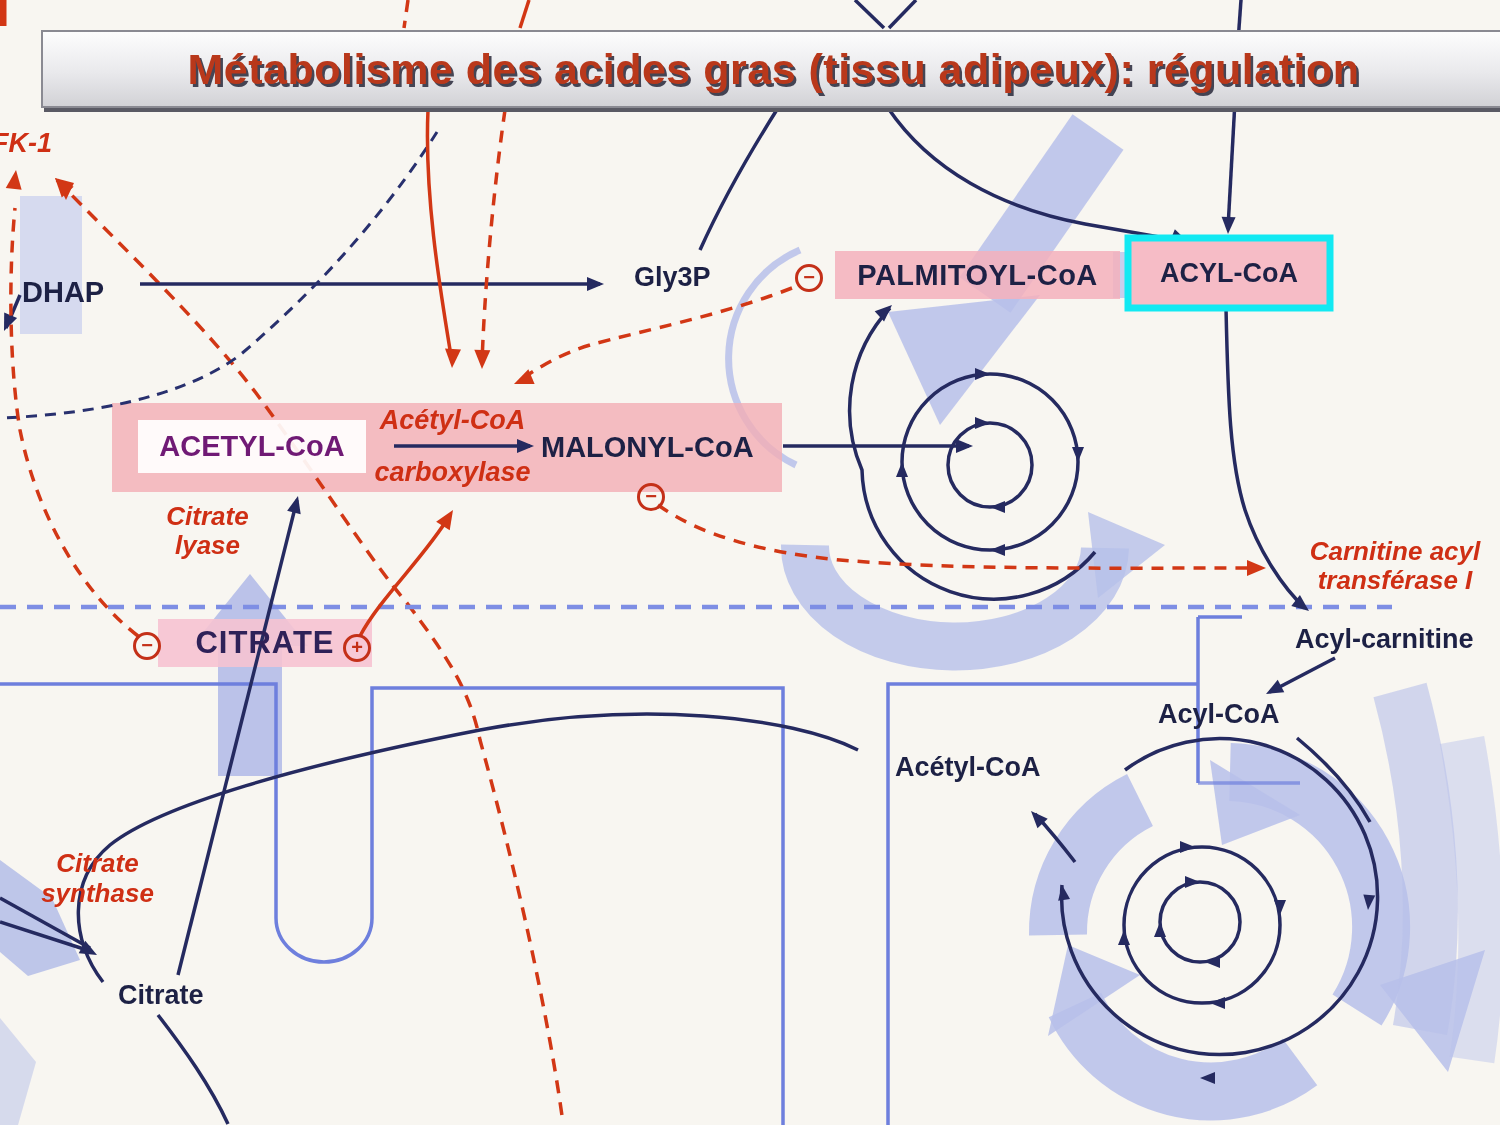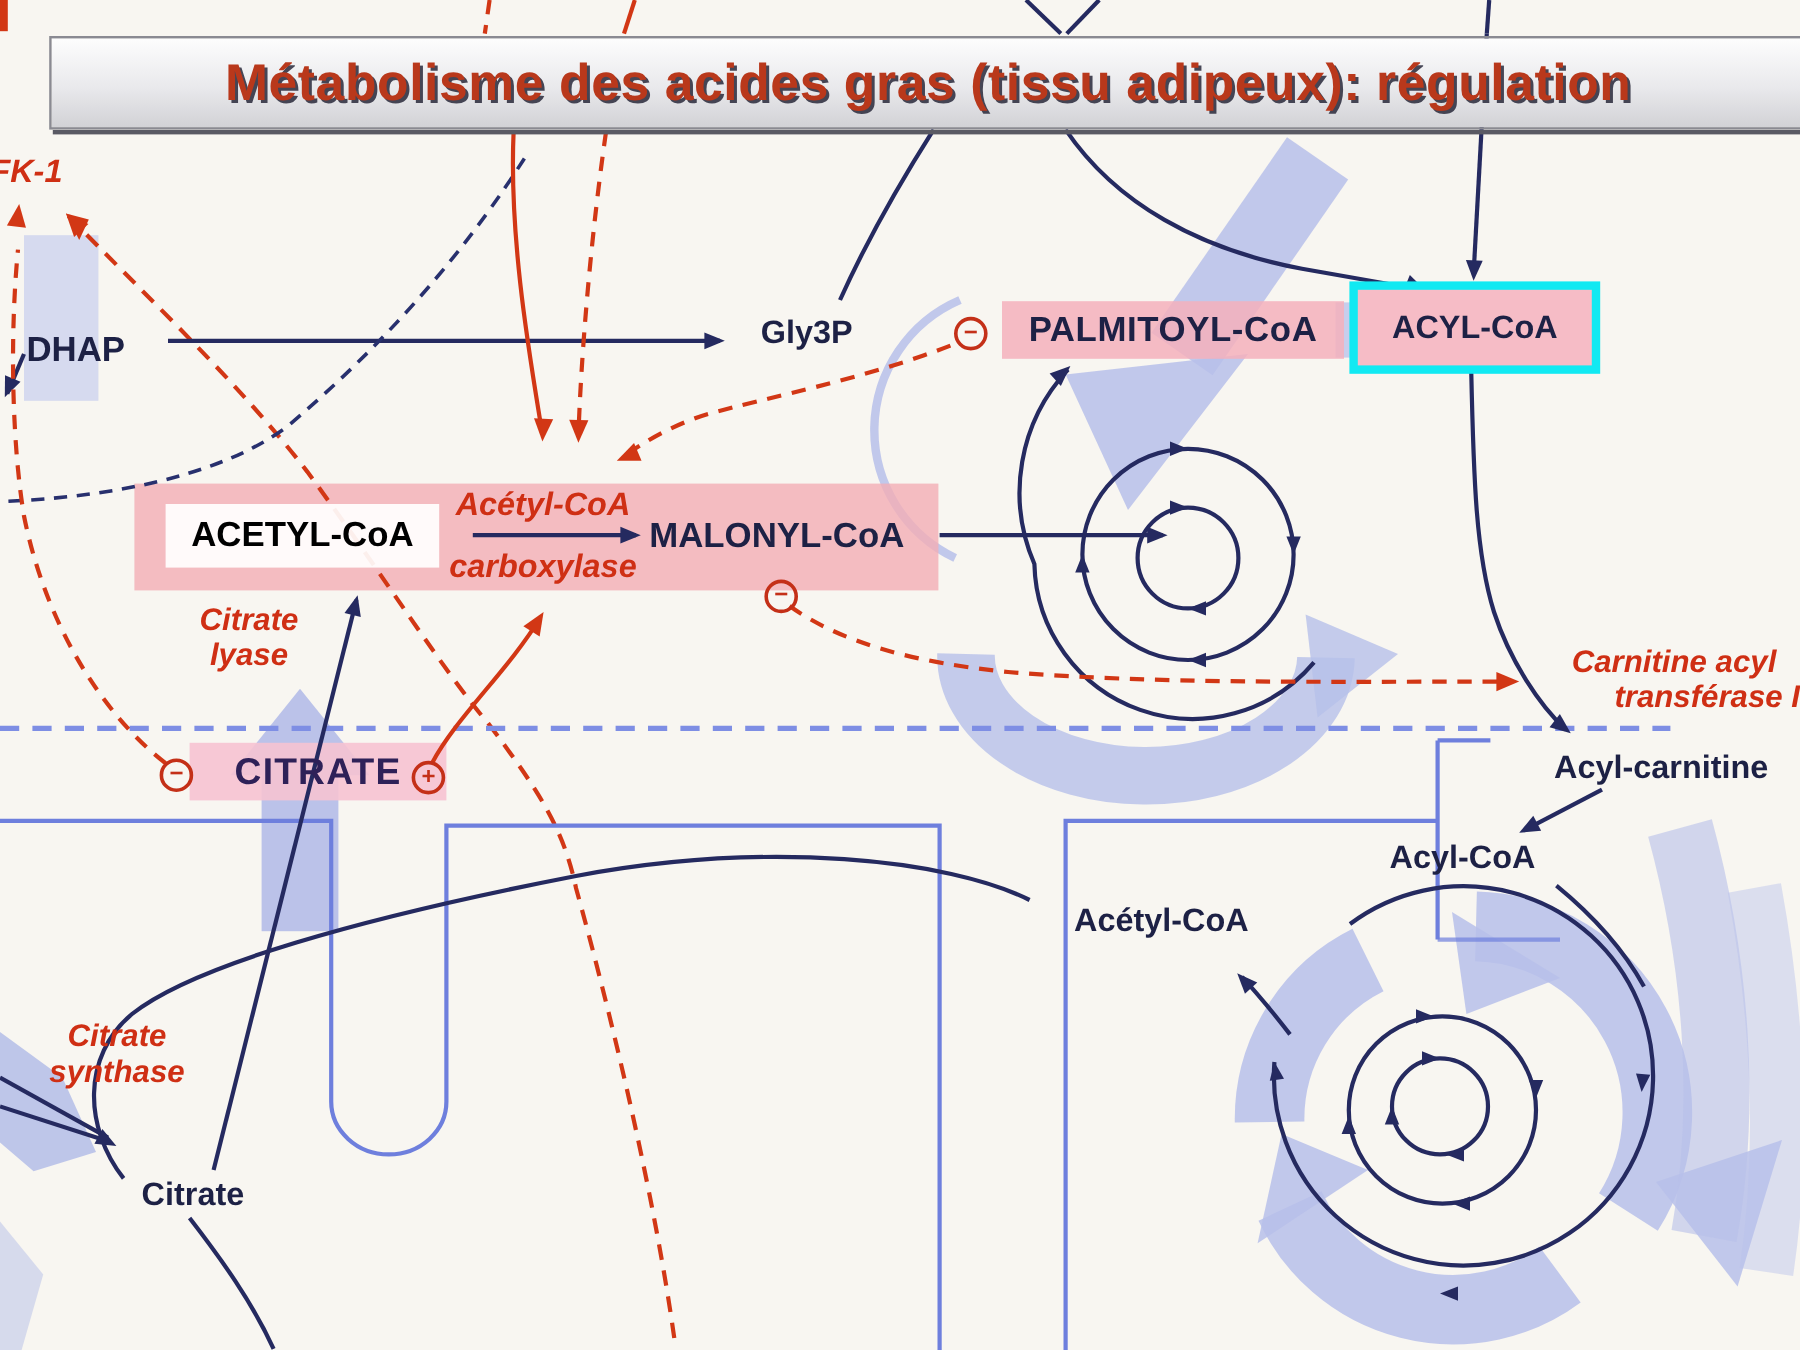--- a/index.html
+++ b/index.html
@@ -201,32 +201,32 @@
     <span class="banner-text">Métabolisme des acides gras (tissu adipeux): régulation</span>
   </div>
 
   <div class="lbl red" style="left:-8px;top:129px;font-size:27px;">FK-1</div>
   <div class="lbl" style="left:22px;top:264px;font-size:29px;margin-top:12px;">DHAP</div>
   <div class="lbl" style="left:634px;top:262px;font-size:27px;">Gly3P</div>
 
   <div class="lbl pill-text" style="left:835px;top:251px;width:285px;height:48px;font-size:29px;letter-spacing:.5px;">PALMITOYL-CoA</div>
   <div class="lbl pill-text" style="left:1128px;top:238px;width:202px;height:70px;font-size:27px;">ACYL-CoA</div>
 
-  <div class="lbl pill-text" style="left:138px;top:420px;width:228px;height:53px;font-size:29px;color:#000000;">ACETYL-CoA</div>
+  <div class="lbl pill-text" style="left:138px;top:420px;width:228px;height:53px;font-size:29px;color:#701a75;">ACETYL-CoA</div>
   <div class="lbl red" style="left:345px;top:406px;width:215px;font-size:27px;">Acétyl-CoA</div>
   <div class="lbl red" style="left:345px;top:458px;width:215px;font-size:27px;">carboxylase</div>
   <div class="lbl" style="left:541px;top:431px;font-size:29px;">MALONYL-CoA</div>
 
   <div class="lbl red" style="left:150px;top:502px;width:115px;font-size:26px;">Citrate</div>
   <div class="lbl red" style="left:150px;top:531px;width:115px;font-size:26px;">lyase</div>
 
   <div class="lbl pill-text" style="left:158px;top:619px;width:214px;height:48px;font-size:31px;color:#2e2158;letter-spacing:1px;">CITRATE</div>
 
   <div class="lbl red" style="left:1290px;top:537px;width:210px;font-size:26px;font-style:italic;">Carnitine acyl</div>
-  <div class="lbl red" style="left:1290px;top:566px;width:210px;font-size:26px;text-align:right;">transférase I</div>
+  <div class="lbl red" style="left:1290px;top:566px;width:210px;font-size:26px;">transférase I</div>
 
   <div class="lbl" style="left:1295px;top:624px;font-size:27px;">Acyl-carnitine</div>
   <div class="lbl" style="left:1158px;top:699px;font-size:27px;">Acyl-CoA</div>
   <div class="lbl" style="left:895px;top:752px;font-size:27px;">Acétyl-CoA</div>
 
   <div class="lbl red" style="left:20px;top:849px;width:155px;font-size:26px;">Citrate</div>
   <div class="lbl red" style="left:20px;top:879px;width:155px;font-size:26px;">synthase</div>
   <div class="lbl" style="left:118px;top:980px;font-size:27px;">Citrate</div>
 
   <div class="sign" style="left:795px;top:264px;">−</div>

